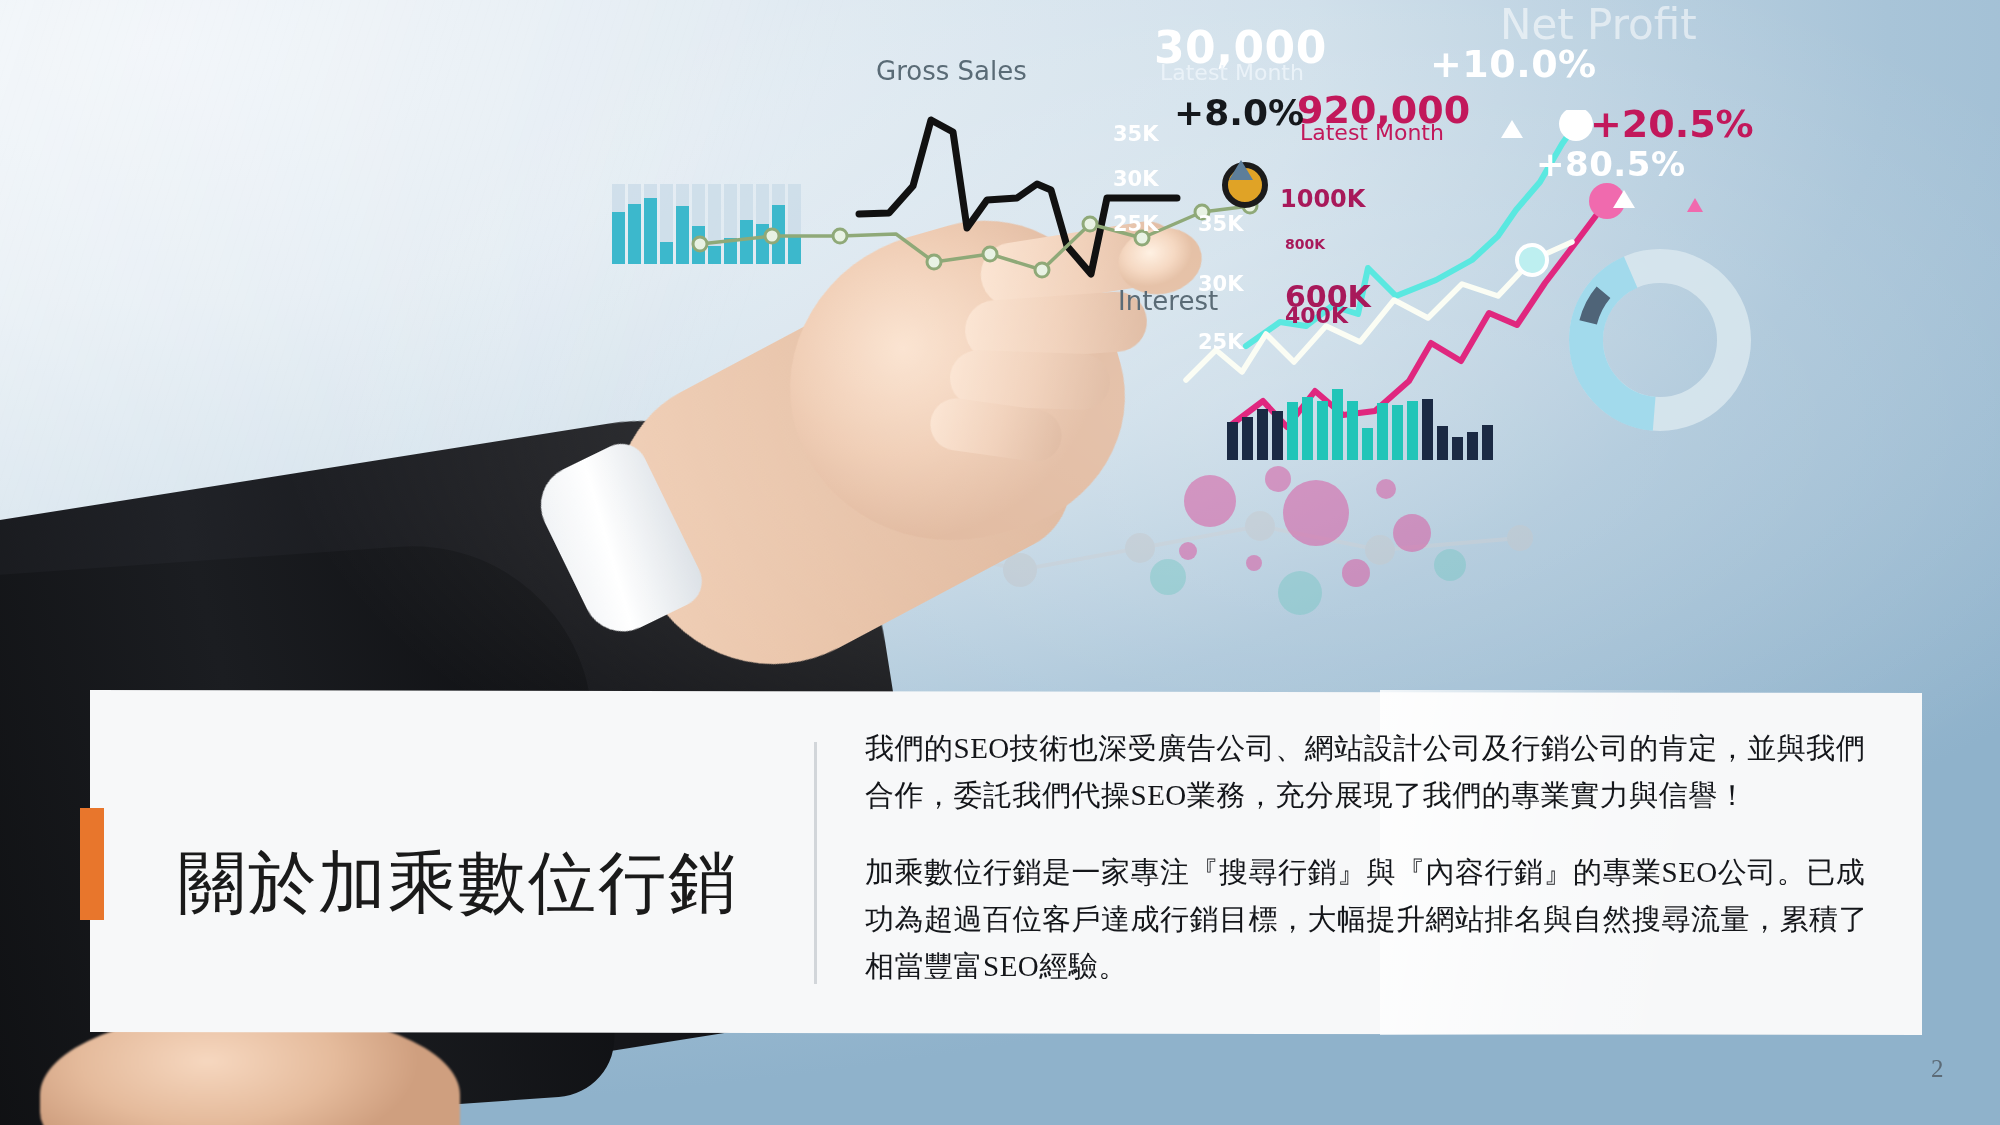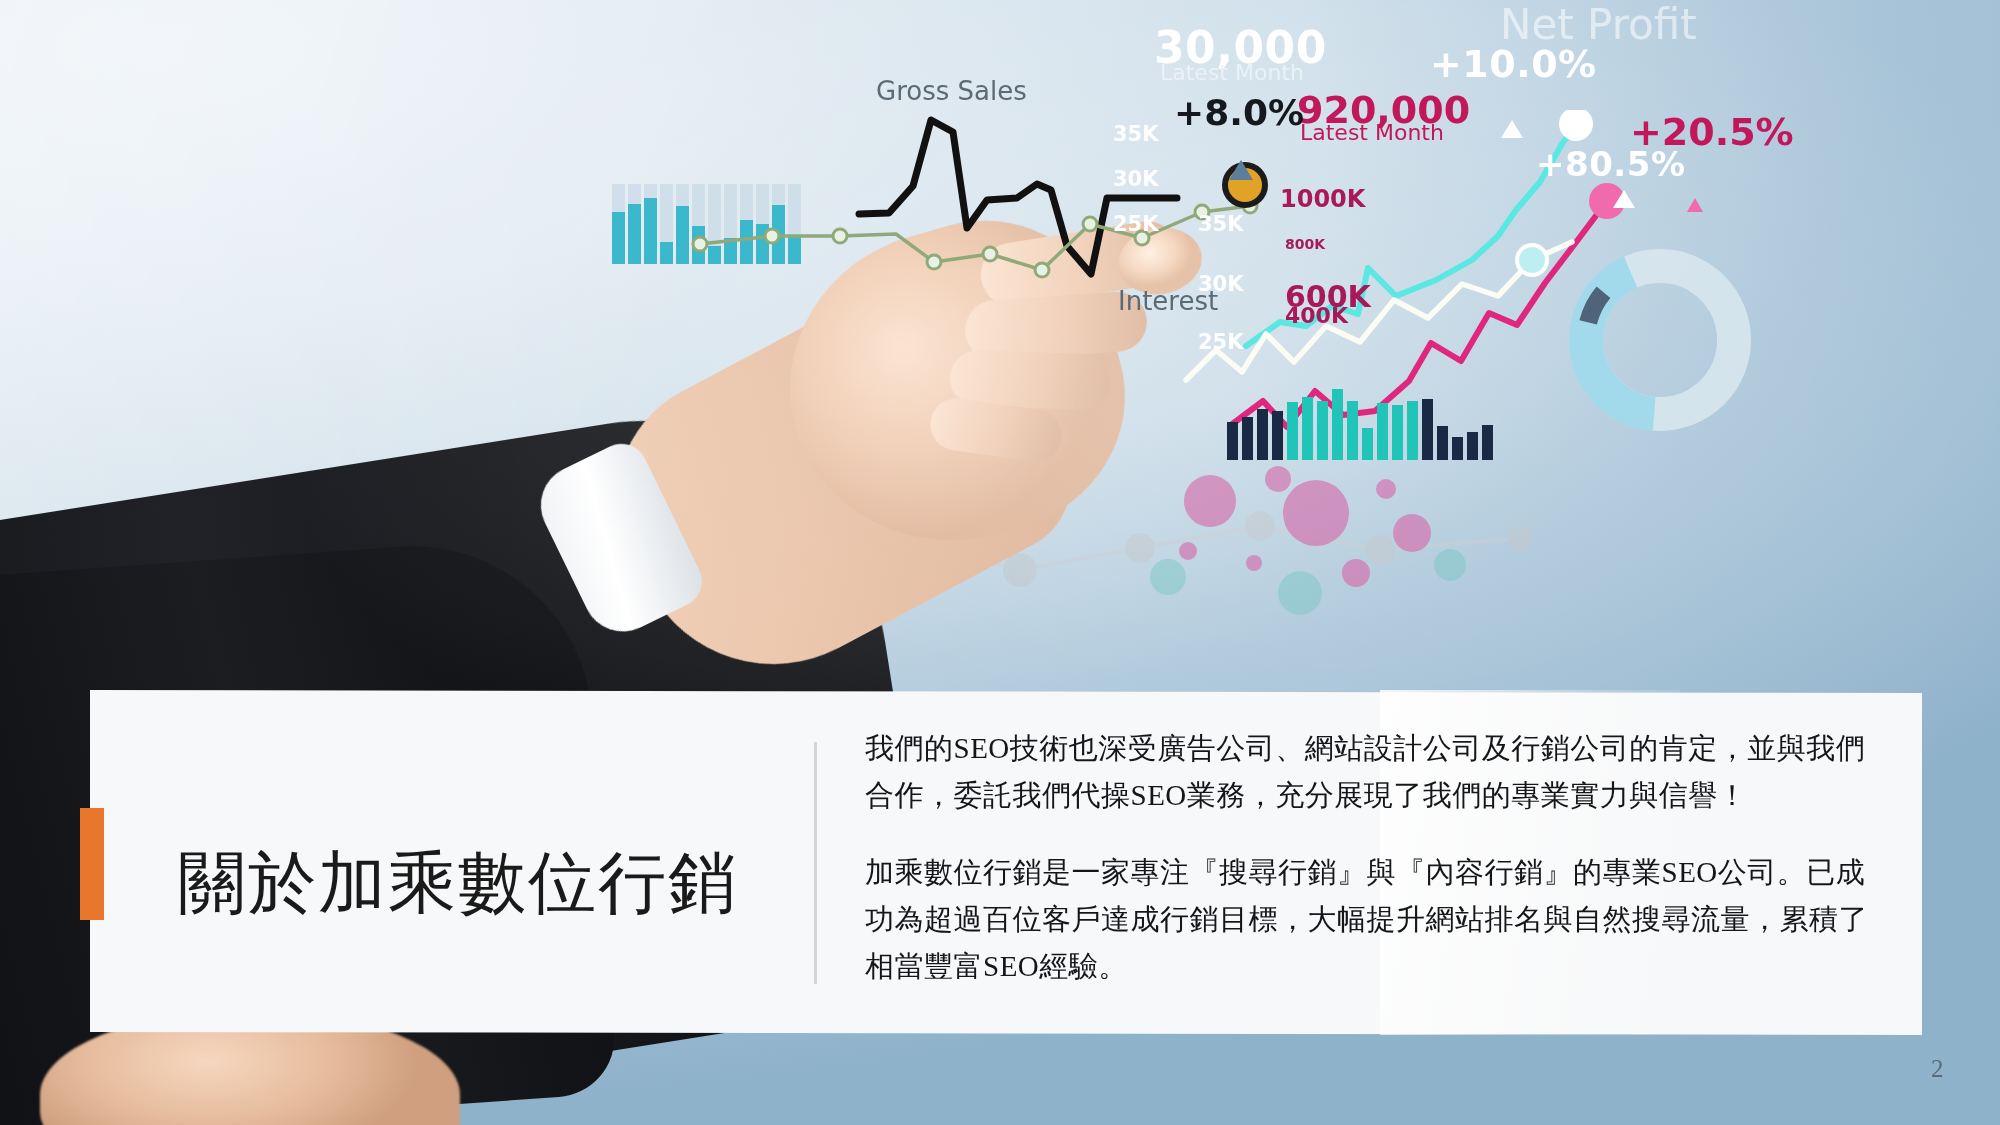--- a/index.html
+++ b/index.html
@@ -306,33 +306,33 @@
     <svg style="position:absolute;left:1500px;top:118px;width:24px;height:22px;" viewBox="0 0 24 22">
       <polygon points="12,2 23,20 1,20" fill="#ffffff"></polygon>
     </svg>
     <svg style="position:absolute;left:1612px;top:188px;width:24px;height:22px;" viewBox="0 0 24 22">
       <polygon points="12,2 23,20 1,20" fill="#ffffff"></polygon>
     </svg>
     <svg style="position:absolute;left:1686px;top:196px;width:18px;height:18px;" viewBox="0 0 18 18">
       <polygon points="9,2 17,16 1,16" fill="#f06aae"></polygon>
     </svg>
 
-    <div class="lbl grey-lbl" style="left:876px;top:76px;font-size:26px;">Gross Sales</div>
+    <div class="lbl grey-lbl" style="left:876px;top:56px;font-size:26px;">Gross Sales</div>
     <div class="lbl grey-lbl" style="left:1118px;top:286px;font-size:26px;">Interest</div>
     <div class="lbl ghost" style="left:1500px;top:0px;font-size:42px;">Net Profit</div>
 
     <div class="lbl big-white" style="left:1154px;top:22px;font-size:44px;">30,000</div>
     <div class="lbl sub-white" style="left:1160px;top:60px;font-size:22px;">Latest Month</div>
 
     <div class="lbl big-pink" style="left:1297px;top:88px;font-size:38px;">920,000</div>
     <div class="lbl sub-pink" style="left:1300px;top:120px;font-size:22px;">Latest Month</div>
 
     <div class="lbl dark-pct" style="left:1146px;top:92px;font-size:36px;margin-left:28px;">+8.0%</div>
     <div class="lbl big-white" style="left:1430px;top:42px;font-size:38px;">+10.0%</div>
-    <div class="lbl big-pink" style="left:1590px;top:110px;font-size:38px;margin-left:40px;">+20.5%</div>
+    <div class="lbl big-pink" style="left:1590px;top:102px;font-size:38px;">+20.5%</div>
     <div class="lbl big-white" style="left:1536px;top:144px;font-size:34px;">+80.5%</div>
 
     <div class="lbl axis-white" style="left:1113px;top:122px;font-size:21px;">35K</div>
     <div class="lbl axis-white" style="left:1113px;top:167px;font-size:21px;">30K</div>
     <div class="lbl axis-white" style="left:1113px;top:212px;font-size:21px;">25K</div>
 
     <div class="lbl axis-white" style="left:1198px;top:272px;font-size:21px;">30K</div>
     <div class="lbl axis-white" style="left:1198px;top:212px;font-size:21px;">35K</div>
     <div class="lbl axis-white" style="left:1198px;top:330px;font-size:21px;">25K</div>
 

